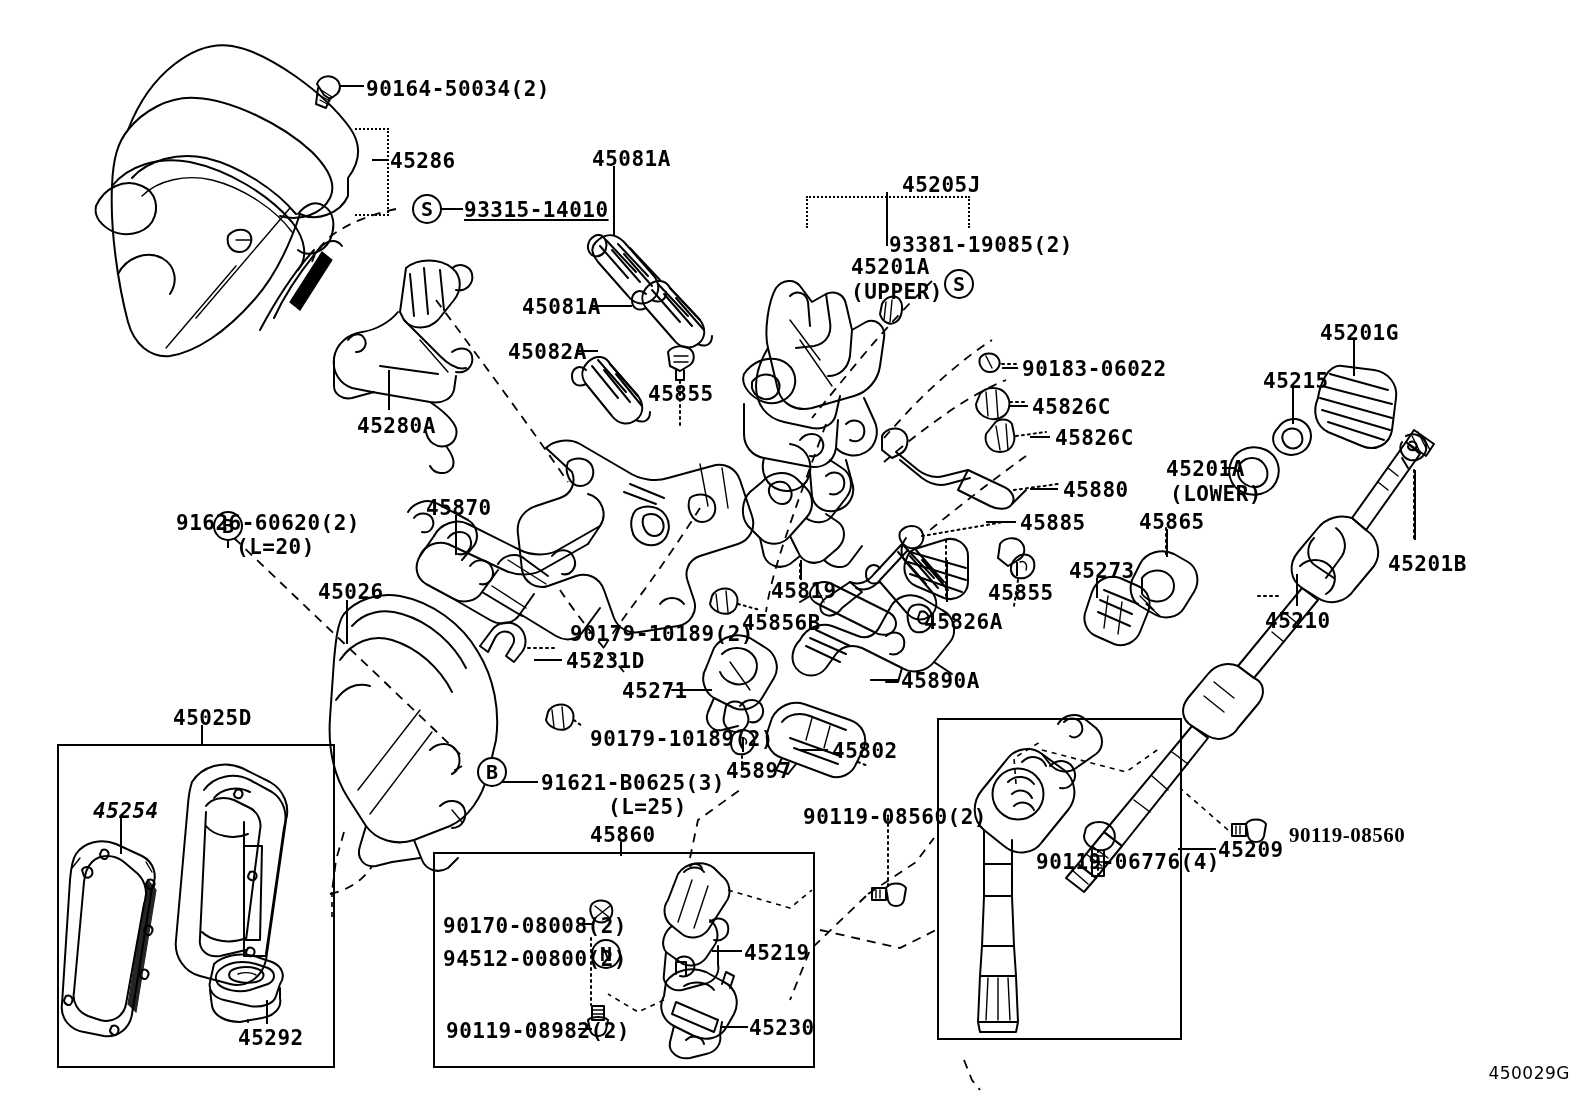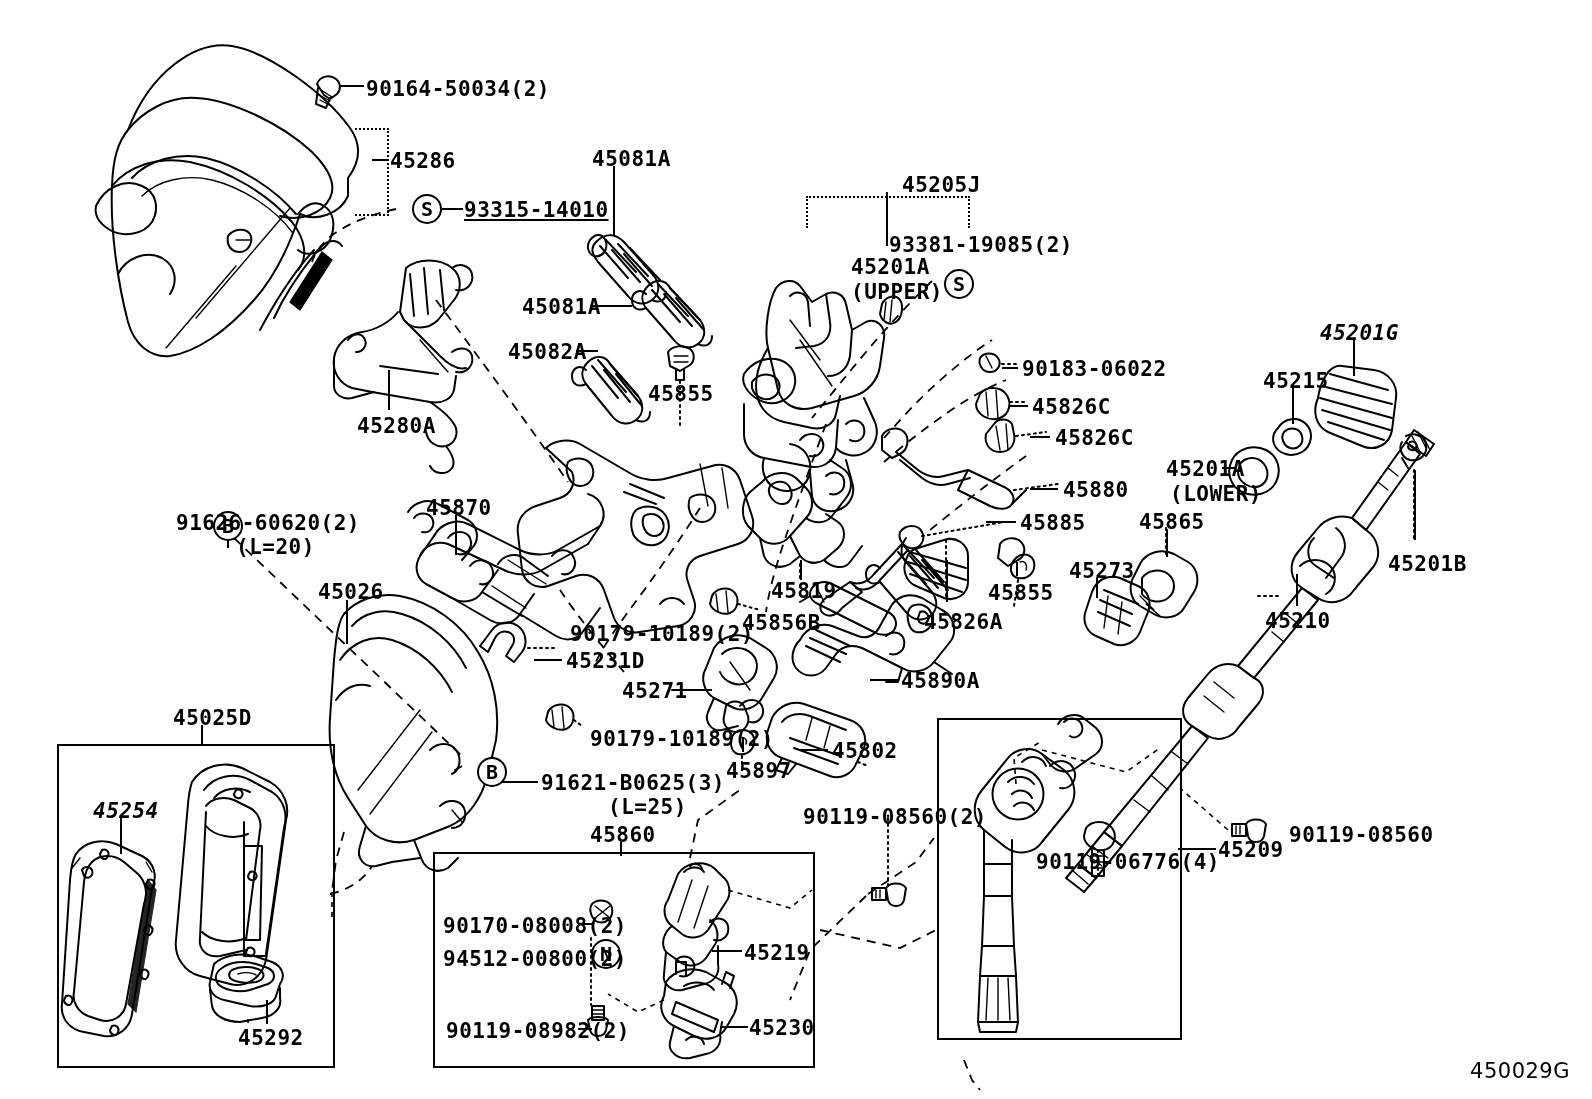--- a/index.html
+++ b/index.html
@@ -54,21 +54,21 @@
   #art *{vector-effect:non-scaling-stroke;}
   .pt{fill:none;stroke:#000;stroke-width:2;stroke-linejoin:round;stroke-linecap:round;}
   .pt-thin{fill:none;stroke:#000;stroke-width:1.4;stroke-linejoin:round;stroke-linecap:round;}
   .pt-fill{fill:#000;stroke:#000;stroke-width:1.2;}
   .dash{fill:none;stroke:#000;stroke-width:1.8;stroke-dasharray:9 7;stroke-linecap:butt;}
   .dash-s{fill:none;stroke:#000;stroke-width:1.6;stroke-dasharray:5 5;}
   .dot-ln{fill:none;stroke:#000;stroke-width:2;stroke-dasharray:2 4;stroke-linecap:round;}
   #code{
     position:absolute;right:22px;bottom:16px;
     font-family:"DejaVu Sans","Liberation Sans",sans-serif;
-    font-size:21px;font-weight:normal;letter-spacing:0.5px;
+    font-size:17px;font-weight:normal;letter-spacing:0.5px;
   }
 </style>
 </head>
 <body>
 
 <div id="sheet">
 
   <svg id="art" viewBox="0 0 1592 1099" xmlns="http://www.w3.org/2000/svg">
 
     <g>
@@ -761,21 +761,21 @@
   <div class="lbl" style="left:648px;top:383px;">45855</div>
   <div class="lbl" style="left:854px;top:174px;margin-left:48px;">45205J</div>
   <div class="lbl" style="left:889px;top:234px;">93381-19085(2)</div>
   <div class="lbl" style="left:851px;top:256px;">45201A</div>
   <div class="lbl" style="left:851px;top:281px;">(UPPER)</div>
   <div class="lbl" style="left:1022px;top:358px;">90183-06022</div>
   <div class="lbl" style="left:1032px;top:396px;">45826C</div>
   <div class="lbl" style="left:1055px;top:427px;">45826C</div>
   <div class="lbl" style="left:1063px;top:479px;">45880</div>
   <div class="lbl" style="left:1020px;top:512px;">45885</div>
-  <div class="lbl" style="left:1320px;top:322px;font-style:italic;">45201G</div>
+  <div class="lbl" style="left:1320px;top:322px;">45201G</div>
   <div class="lbl" style="left:1263px;top:370px;">45215</div>
   <div class="lbl" style="left:1166px;top:458px;">45201A</div>
   <div class="lbl" style="left:1170px;top:483px;">(LOWER)</div>
   <div class="lbl" style="left:1139px;top:511px;">45865</div>
   <div class="lbl" style="left:1069px;top:560px;">45273</div>
   <div class="lbl" style="left:988px;top:582px;">45855</div>
   <div class="lbl" style="left:1388px;top:553px;">45201B</div>
   <div class="lbl" style="left:1265px;top:610px;">45210</div>
   <div class="lbl" style="left:176px;top:512px;">91626-60620(2)</div>
   <div class="lbl" style="left:236px;top:536px;">(L=20)</div>
@@ -796,19 +796,19 @@
   <div class="lbl" style="left:173px;top:707px;">45025D</div>
   <div class="lbl" style="left:93px;top:800px;font-style:italic;">45254</div>
   <div class="lbl" style="left:238px;top:1027px;">45292</div>
   <div class="lbl" style="left:590px;top:824px;">45860</div>
   <div class="lbl" style="left:443px;top:915px;">90170-08008(2)</div>
   <div class="lbl" style="left:443px;top:948px;">94512-00800(2)</div>
   <div class="lbl" style="left:446px;top:1020px;">90119-08982(2)</div>
   <div class="lbl" style="left:744px;top:942px;">45219</div>
   <div class="lbl" style="left:749px;top:1017px;">45230</div>
   <div class="lbl" style="left:803px;top:806px;">90119-08560(2)</div>
-  <div class="lbl" style="left:1289px;top:824px;">90119-08560</div>
+  <div class="lbl" style="left:1289px;top:824px;font-family:Liberation Serif, serif;">90119-08560</div>
   <div class="lbl" style="left:1036px;top:851px;">90119-06776(4)</div>
   <div class="lbl" style="left:1218px;top:839px;">45209</div>
 
   <div id="code">450029G</div>
 
 </div>
 
 </body></html>

